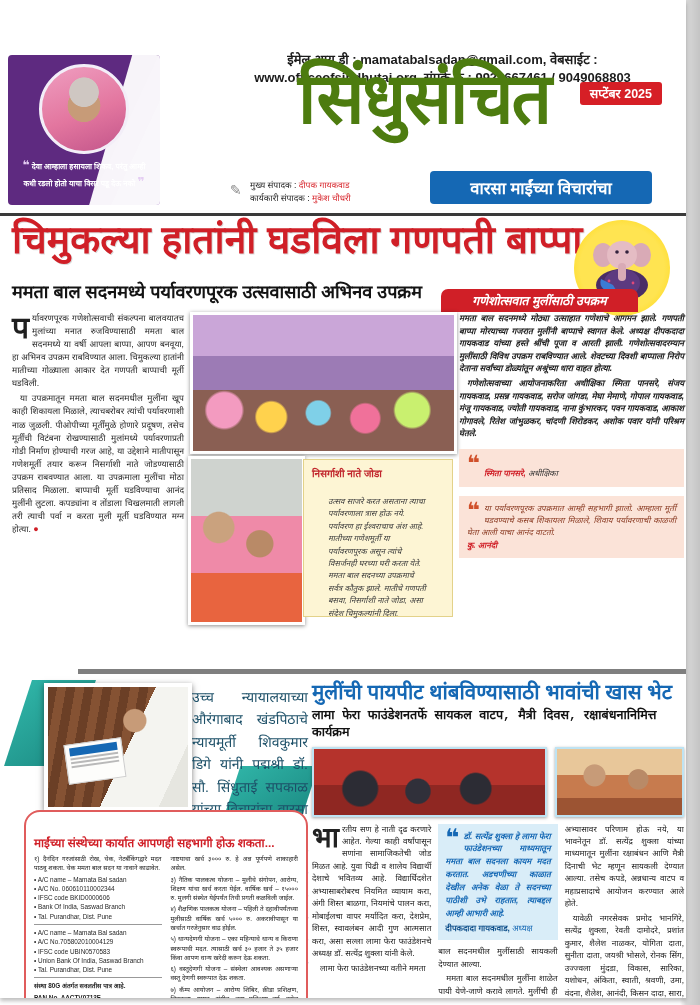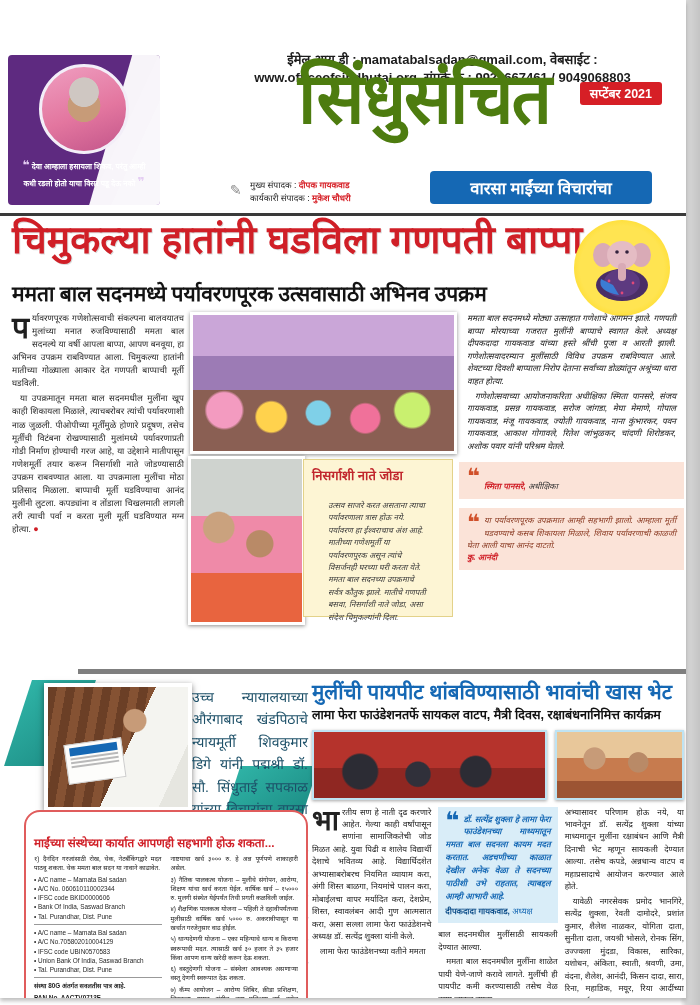--- a/index.html
+++ b/index.html
@@ -30,31 +30,31 @@
   .mai-quote{position:relative;z-index:2;color:#ffffff;font-size:7.6px;line-height:1.4;
              text-align:center;padding:0 12px;font-weight:bold;}
   .mai-quote .qm{color:#e4cdf2;font-size:12px;font-weight:bold;}
   .masthead{position:absolute;top:62px;left:198px;width:452px;text-align:center;
             font-size:71px;font-weight:bold;color:#4d7c0f;line-height:1.05;letter-spacing:-2px;}
   .date-badge{position:absolute;top:82px;right:24px;background:#d61f26;color:#fff;
               font-size:12.5px;font-weight:bold;padding:3px 10px;border-radius:3px;}
   .tagline{position:absolute;top:171px;left:430px;width:222px;background:#1568b4;color:#fff;
            font-size:16.5px;font-weight:bold;text-align:center;padding:5px 0;border-radius:4px;}
   .editors{position:absolute;top:179px;left:250px;font-size:8.6px;color:#222;line-height:1.55;}
-  .editors .name{color:#d61f26;font-weight:bold;}
+  .editors .name{color:#d61f26;font-weight:normal;}
   .editor-icon{position:absolute;top:182px;left:230px;font-size:14px;color:#8a8a8a;}
 
   
   .art1{position:relative;height:458px;background:#fff;}
   .h1-red{position:absolute;top:4px;left:12px;width:572px;font-size:39px;font-weight:bold;
           color:#d01f27;line-height:1.05;text-shadow:1px 1px 0 rgba(0,0,0,.15);}
   .ganpati{position:absolute;top:4px;right:16px;width:96px;height:96px;border-radius:50%;
            background:radial-gradient(circle,#ffe451 0 62%,#ffd400 100%);
            display:flex;align-items:center;justify-content:center;}
-  .subhead1{position:absolute;top:63px;left:12px;font-size:21px;font-weight:bold;color:#131313;font-family:Liberation Serif, serif;}
+  .subhead1{position:absolute;top:63px;left:12px;font-size:18px;font-weight:bold;color:#131313;}
   .badge1{position:absolute;top:73px;left:441px;width:197px;background:#d01f27;color:#fff;
           font-size:12.3px;font-weight:bold;font-style:italic;text-align:center;
           padding:3px 0;border-radius:7px 7px 0 0;}
   .col-left{position:absolute;top:96px;left:12px;width:172px;font-size:8.6px;line-height:1.52;
             text-align:justify;color:#1f1f1f;}
   .col-left p{margin:0 0 2px;text-indent:8px;}
   .col-left p:first-child{text-indent:0;}
   .dropcap{float:left;font-size:30px;line-height:.9;font-weight:bold;color:#1f1f1f;
            margin:2px 3px 0 0;}
   .enddot{color:#d01f27;font-size:9px;}
@@ -67,25 +67,25 @@
             radial-gradient(circle at 66% 76%, #f0719a 0 7%, rgba(0,0,0,0) 8%),
             radial-gradient(circle at 84% 70%, #c9f06f 0 7%, rgba(0,0,0,0) 8%),
             linear-gradient(180deg,#caa6d8 0 30%,#9c7bb5 30% 55%,#8a5f53 55% 100%);}
   .photo2{position:absolute;top:240px;left:188px;width:111px;height:163px;
           background:
             radial-gradient(circle at 25% 42%, #caa27e 0 12%, rgba(0,0,0,0) 13%),
             radial-gradient(circle at 62% 52%, #b98a67 0 12%, rgba(0,0,0,0) 13%),
             linear-gradient(180deg,#cfd3cf 0 35%,#ef8aa8 35% 70%,#e8643f 70% 100%);}
   .infobox{position:absolute;top:243px;left:303px;width:150px;height:158px;background:#fdf5d4;
            border:1px solid #e3d28a;padding:6px 8px;box-sizing:border-box;}
-  .infobox h4{color:#c1272d;font-size:13px;margin:0 0 3px;}
+  .infobox h4{color:#c1272d;font-size:10px;margin:0 0 3px;}
   .infobox p{font-size:8px;line-height:1.55;margin:16px;color:#3a3a3a;font-style:italic;}
   .col-right{position:absolute;top:96px;left:459px;width:225px;font-size:8.4px;line-height:1.5;
              text-align:justify;color:#222;font-style:italic;}
-  .col-right p{margin:0 8px 2px;text-indent:8px;}
+  .col-right p{margin:0 0 2px;text-indent:8px;font-weight:bold;}
   .col-right p:first-child{text-indent:0;}
   .quote-box{background:#fbe3d8;padding:7px 8px 6px;margin-top:9px;font-size:8.2px;
              line-height:1.5;color:#8a3a22;font-style:italic;text-align:justify;}
   .quote-box .qmark{color:#d0502a;font-size:22px;font-weight:bold;float:left;
                     margin:-2px 4px 0 0;line-height:.9;font-style:normal;}
   .attrib{color:#d01f27;font-weight:bold;}
   .attrib-role{color:#333;}
   .bar1{position:absolute;bottom:0;left:78px;right:0;height:5px;background:#7f7f7f;}
 
   
@@ -113,21 +113,21 @@
   .donate .c{width:50%;font-size:6.4px;line-height:1.45;color:#1f1f1f;text-align:justify;}
   .donate p{margin:0 0 2px;}
   .bk{display:block;}
   .bk::before{content:"\2022  ";color:#222;}
   .hrline{border:none;border-top:1px solid #999;margin:3px 0;}
   .donate .bold{font-weight:bold;}
 
   
   .art3{position:absolute;top:0;left:312px;width:372px;height:377px;}
   .h3-blue{font-size:20.5px;font-weight:bold;color:#1568b4;margin:7px 0 2px;line-height:1.1;}
-  .subhead3{font-size:12.6px;font-weight:bold;color:#121212;margin:2px 0 7px;}
+  .subhead3{font-size:12.6px;font-weight:bold;color:#121212;margin:2px 0 7px;font-family:Liberation Mono, monospace;}
   .photos3{display:flex;gap:8px;height:70px;}
   .p3{border:2px solid #bfe3f2;box-shadow:0 1px 3px rgba(0,0,0,.35);}
   .p3a{flex:1.85;background:
         radial-gradient(circle at 20% 60%, #2c2c34 0 9%, rgba(0,0,0,0) 10%),
         radial-gradient(circle at 45% 64%, #30303a 0 9%, rgba(0,0,0,0) 10%),
         radial-gradient(circle at 70% 60%, #2c2c34 0 9%, rgba(0,0,0,0) 10%),
         linear-gradient(180deg,#b5332c 0 55%,#8f2722 55% 100%);}
   .p3b{flex:1;background:
         radial-gradient(circle at 30% 40%, #c79b78 0 11%, rgba(0,0,0,0) 12%),
         radial-gradient(circle at 65% 46%, #b98a67 0 11%, rgba(0,0,0,0) 12%),
@@ -155,21 +155,21 @@
       <div class="swoosh"></div>
       <div class="mai-photo"></div>
       <div class="mai-quote">
         <span class="qm">❝</span>
         <span>देवा आम्हाला हसायला शिकव, परंतु आम्ही कधी रडलो होतो याचा विसर पडू देऊ नको</span>
         <span class="qm">❞</span>
       </div>
     </div>
 
     <div class="masthead">सिंधुसंचित</div>
-    <div class="date-badge">सप्टेंबर 2021</div>
+    <div class="date-badge">सप्टेंबर 2025</div>
     <div class="tagline">वारसा माईंच्या विचारांचा</div>
 
     <div class="editor-icon">✎</div>
     <div class="editors">
       <div><span>मुख्य संपादक : </span><span class="name">दीपक गायकवाड</span></div>
       <div><span>कार्यकारी संपादक : </span><span class="name">मुकेश चौधरी</span></div>
     </div>
   </div>
 
   <div class="art1">
@@ -186,23 +186,24 @@
         <path d="M28 62 Q6 58 10 46 L22 52 Z" fill="#3b7bd4"></path>
         <circle cx="26" cy="19" r="1.8" fill="#33223d"></circle>
         <circle cx="36" cy="19" r="1.8" fill="#33223d"></circle>
         <circle cx="18" cy="48" r="1.4" fill="#e0497a"></circle>
         <circle cx="42" cy="50" r="1.4" fill="#e0497a"></circle>
         <circle cx="31" cy="60" r="1.4" fill="#e0497a"></circle>
       </svg>
     </div>
 
     <div class="subhead1">ममता बाल सदनमध्ये पर्यावरणपूरक उत्सवासाठी अभिनव उपक्रम</div>
+    <div class="badge1">गणेशोत्सवात मुलींसाठी उपक्रम</div>
 
     <div class="col-left">
-      <p><span class="dropcap">प</span><span>र्यावरणपूरक गणेशोत्सवाची संकल्पना बालवयातच मुलांच्या मनात रुजविण्यासाठी ममता बाल सदनल्ये या वर्षी आपला बाप्पा, आपण बनवूया, हा अभिनव उपक्रम राबविण्यात आला. चिमुकल्या हातांनी मातीच्या गोळ्याला आकार देत गणपती बाप्पाची मूर्ती घडविली.</span></p>
+      <p><span class="dropcap">प</span><span>र्यावरणपूरक गणेशोत्सवाची संकल्पना बालवयातच मुलांच्या मनात रुजविण्यासाठी ममता बाल सदनमध्ये या वर्षी आपला बाप्पा, आपण बनवूया, हा अभिनव उपक्रम राबविण्यात आला. चिमुकल्या हातांनी मातीच्या गोळ्याला आकार देत गणपती बाप्पाची मूर्ती घडविली.</span></p>
       <p><span>या उपक्रमातून ममता बाल सदनमधील मुलींना खूप काही शिकायला मिळाले, त्याचबरोबर त्यांची पर्यावरणाशी नाळ जुळली. पीओपीच्या मूर्तींमुळे होणारे प्रदूषण, तसेच मूर्तींची विटंबना रोखण्यासाठी मुलांमध्ये पर्यावरणाप्रती गोडी निर्माण होण्याची गरज आहे, या उद्देशाने मातीपासून गणेशमूर्ती तयार करून निसर्गाशी नाते जोडण्यासाठी उपक्रम राबवण्यात आला. या उपक्रमाला मुलींचा मोठा प्रतिसाद मिळाला. बाप्पाची मूर्ती घडविण्याचा आनंद मुलींनी लुटला. कपड्यांना व तोंडाला चिखलमाती लागली तरी त्याची पर्वा न करता मुली मूर्ती घडविण्यात मग्न होत्या.</span> <span class="enddot">●</span></p>
     </div>
 
     <div class="photo photo1"></div>
     <div class="photo photo2"></div>
 
     <div class="infobox">
       <h4>निसर्गाशी नाते जोडा</h4>
       <p>उत्सव साजरे करत असताना त्याचा पर्यावरणाला त्रास होऊ नये. पर्यावरण हा ईश्वराचाच अंश आहे. मातीच्या गणेशमूर्ती या पर्यावरणपूरक असून त्यांचे विसर्जनही घरच्या घरी करता येते. ममता बाल सदनच्या उपक्रमाचे सर्वत्र कौतुक झाले. मातीचे गणपती बसवा, निसर्गाशी नाते जोडा, असा संदेश चिमुकल्यांनी दिला.</p>
     </div>

